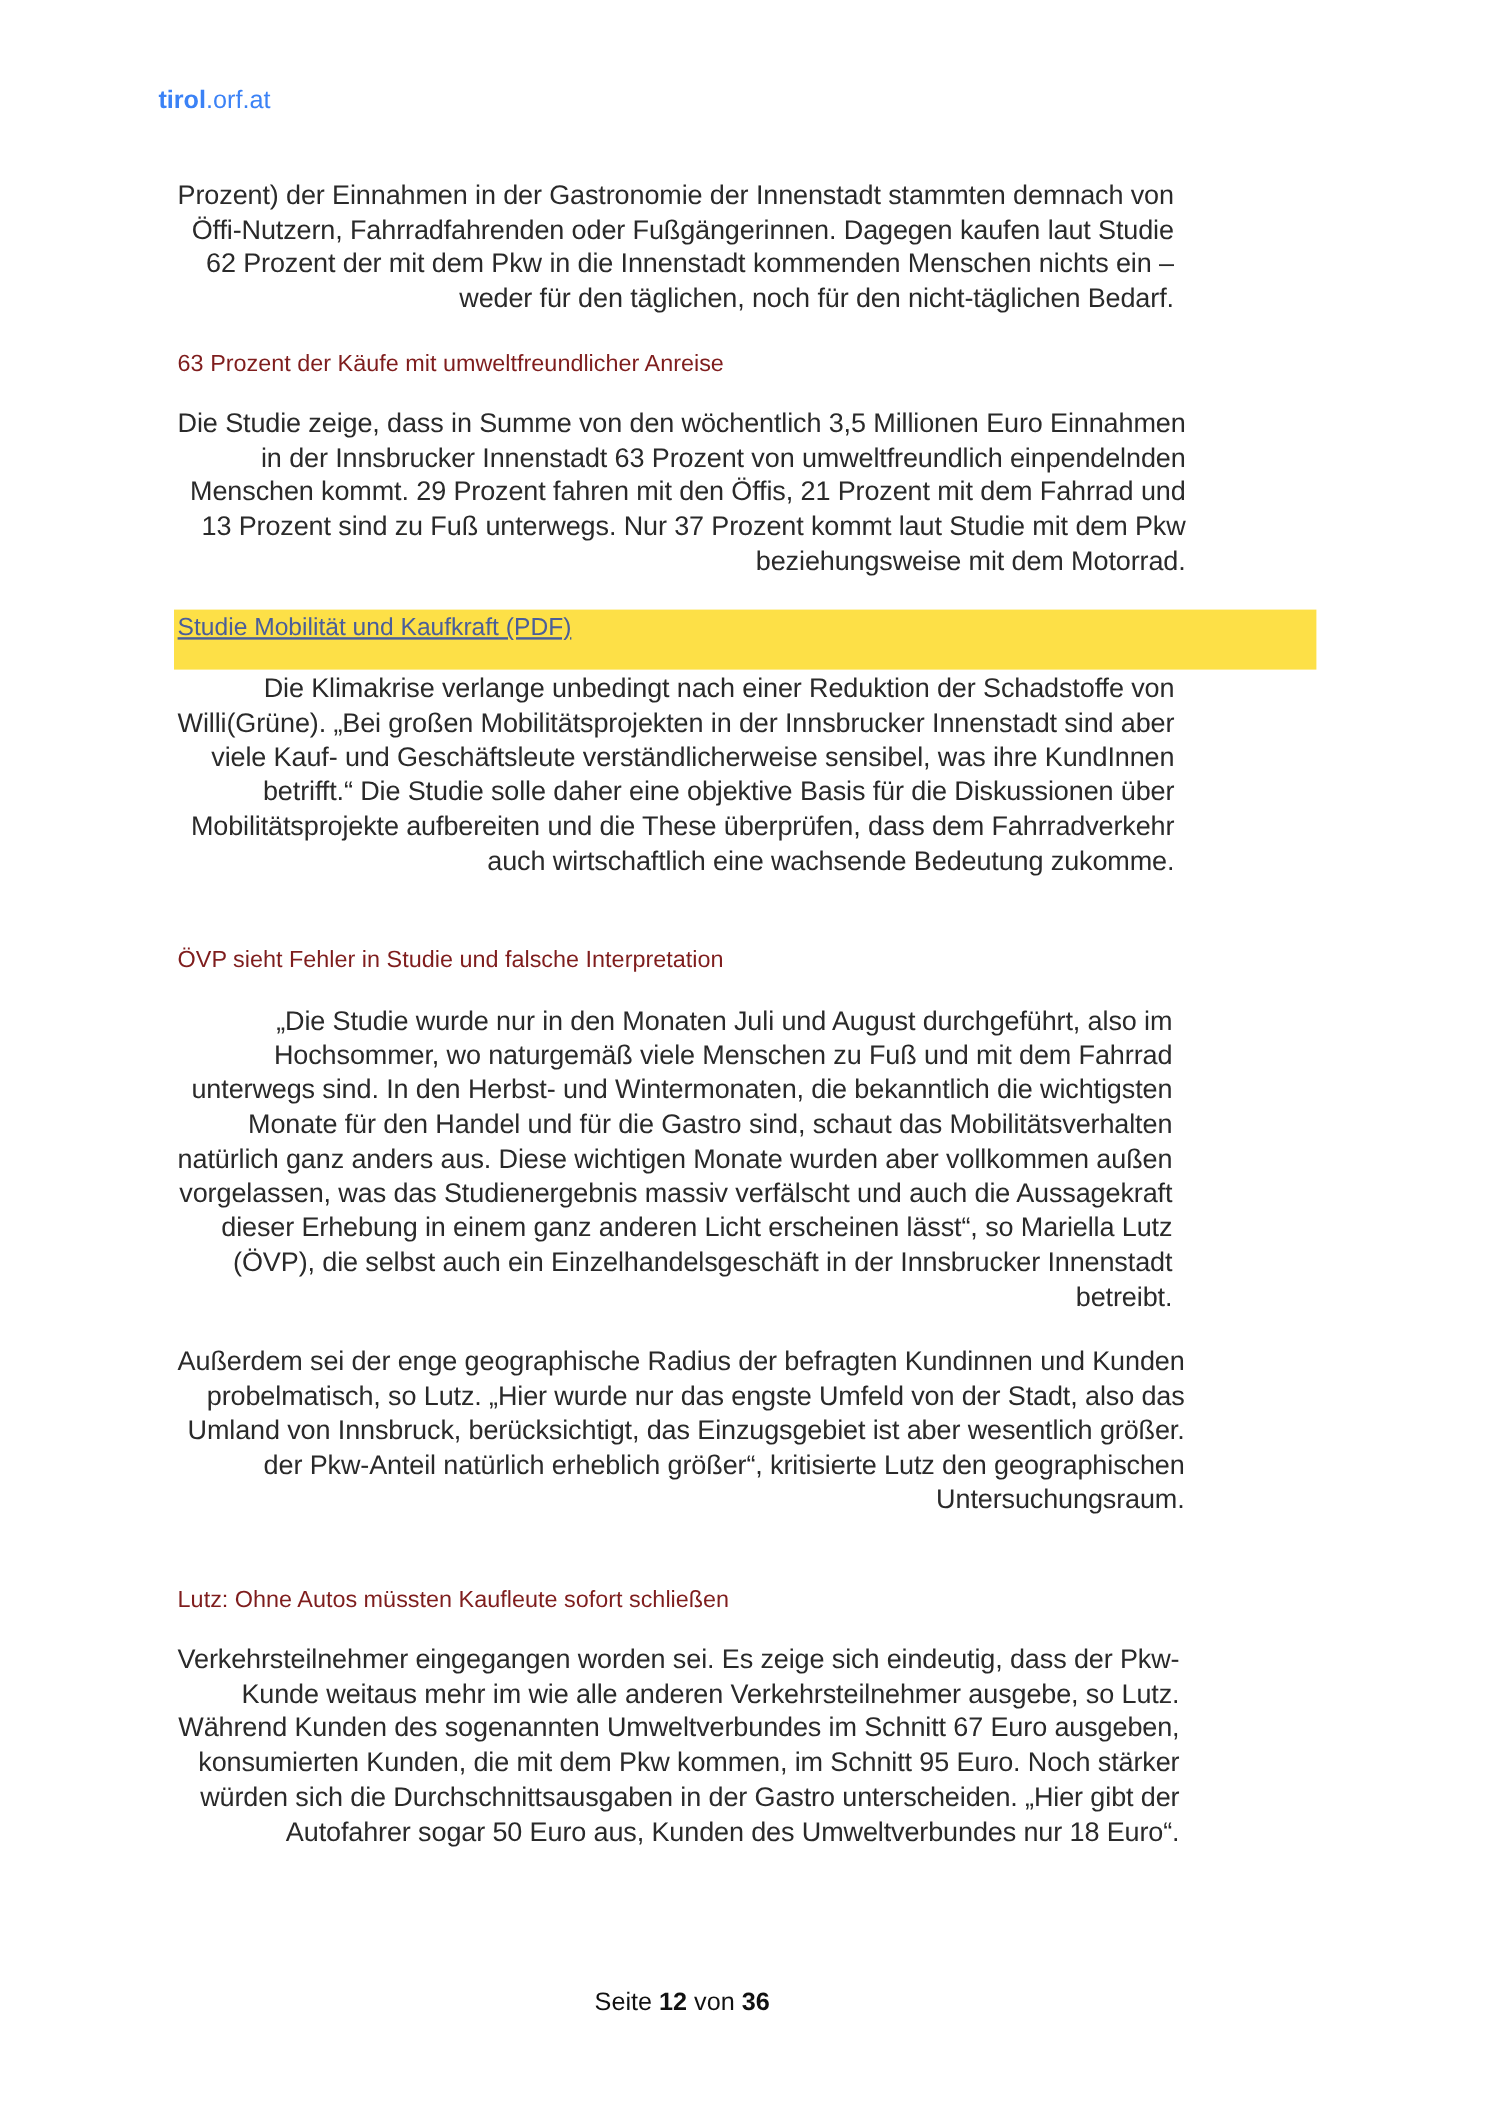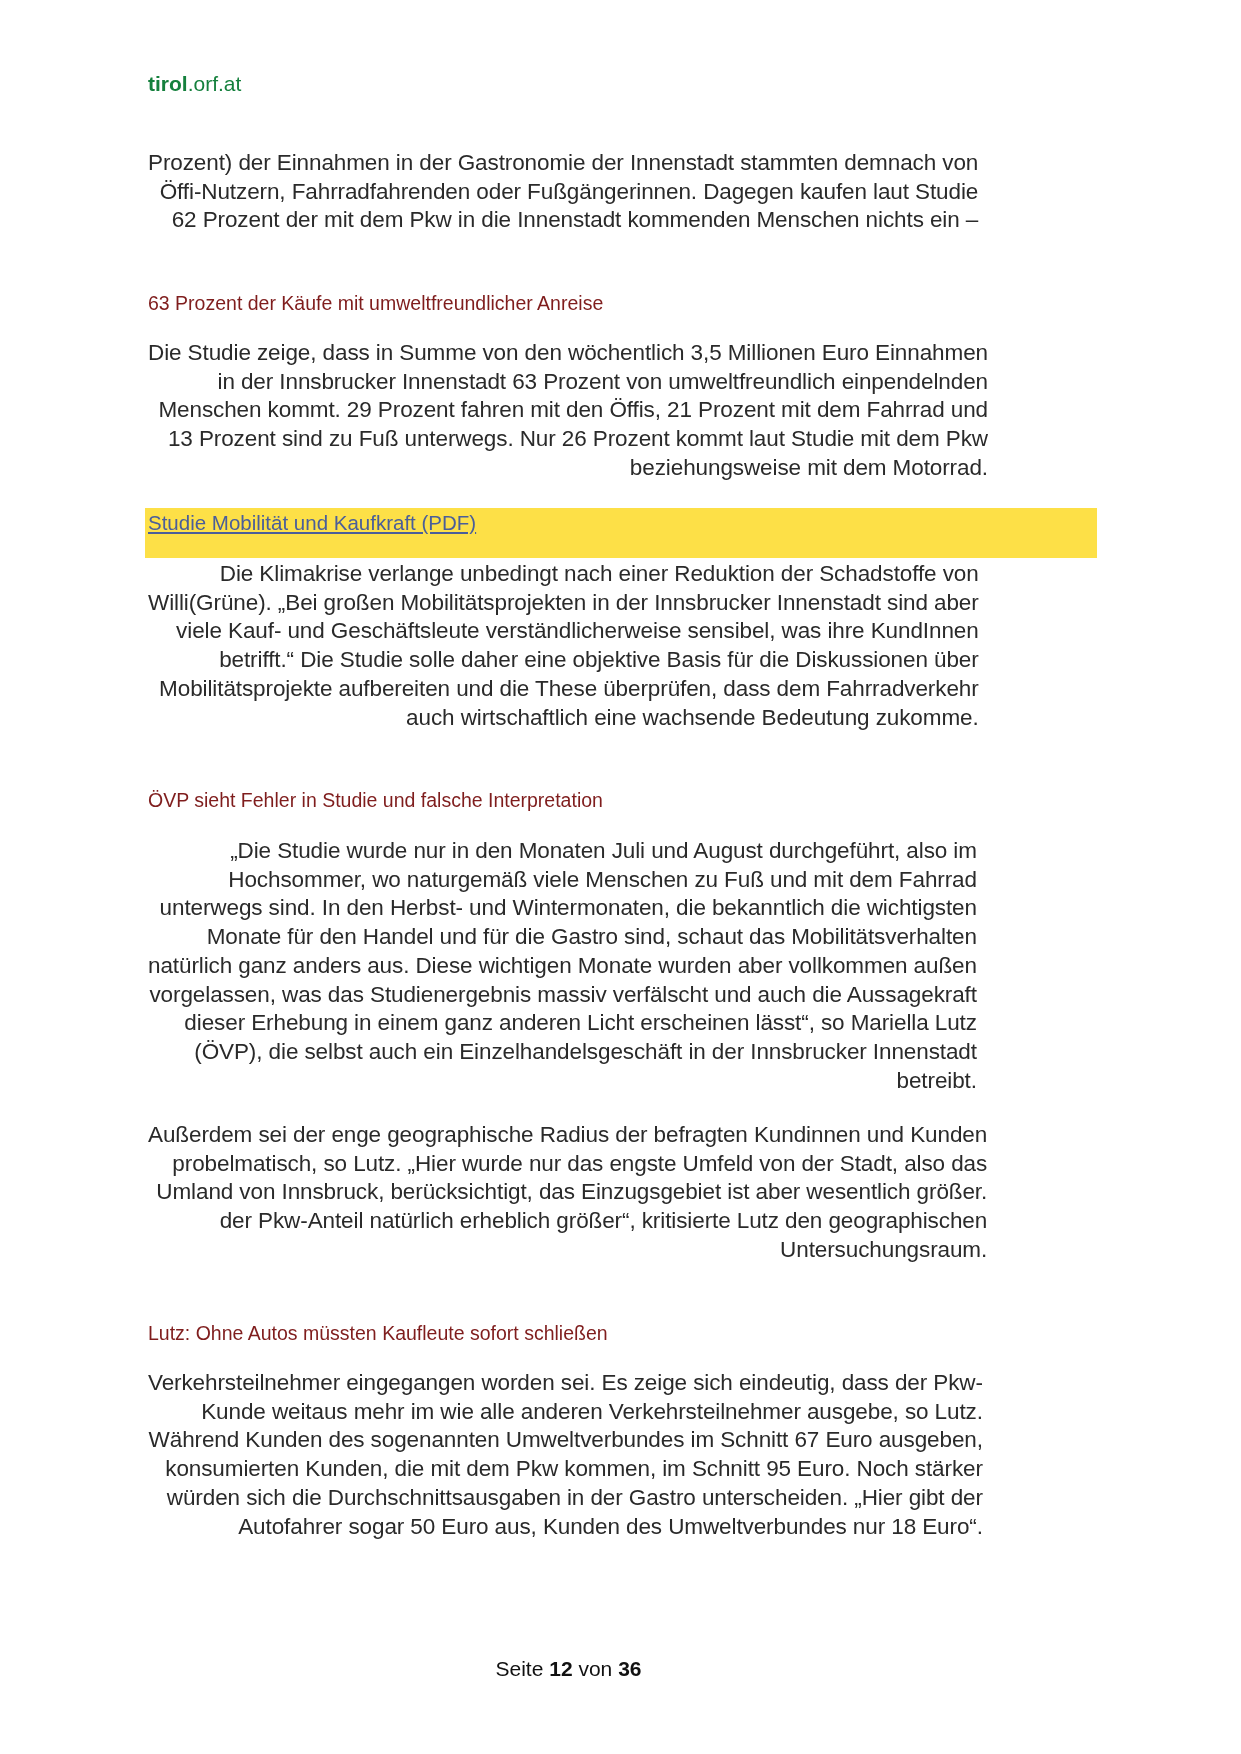--- a/index.html
+++ b/index.html
@@ -10,24 +10,24 @@
     body {
       width: 1241px;
       height: 1754px;
       position: relative;
       overflow: hidden;
       font-family: "Liberation Sans", sans-serif;
       color: #222222;
     }
     .site-header {
       position: absolute;
-      left: 148px;
+      left: 132px;
       top: 72px;
       font-size: 21px;
-      color: #15803d;
+      color: #3b82f6;
       letter-spacing: 0px;
     }
     .site-header .bold { font-weight: bold; }
     .para {
       font-size: 22.5px;
       line-height: 28.7px;
       margin: 0;
       color: #2a2a2a;
       letter-spacing: -0.1px;
       text-align: right;
@@ -74,29 +74,30 @@
 <body>
 
 <div class="site-header">
   <span class="bold">tirol</span><span>.orf.at</span>
 </div>
 
 <div class="abs para" style="top:149px;">
   <span class="line">Prozent) der Einnahmen in der Gastronomie der Innenstadt stammten demnach von</span>
   <span class="line">Öffi-Nutzern, Fahrradfahrenden oder Fußgängerinnen. Dagegen kaufen laut Studie</span>
   <span class="line">62 Prozent der mit dem Pkw in die Innenstadt kommenden Menschen nichts ein –</span>
+  <span class="line">weder für den täglichen, noch für den nicht-täglichen Bedarf.</span>
 </div>
 
 <div class="abs subhead" style="top:290px;">63 Prozent der Käufe mit umweltfreundlicher Anreise</div>
 
 <div class="abs para" style="top:339px;">
   <span class="line">Die Studie zeige, dass in Summe von den wöchentlich 3,5 Millionen Euro Einnahmen</span>
   <span class="line">in der Innsbrucker Innenstadt 63 Prozent von umweltfreundlich einpendelnden</span>
   <span class="line">Menschen kommt. 29 Prozent fahren mit den Öffis, 21 Prozent mit dem Fahrrad und</span>
-  <span class="line">13 Prozent sind zu Fuß unterwegs. Nur 26 Prozent kommt laut Studie mit dem Pkw</span>
+  <span class="line">13 Prozent sind zu Fuß unterwegs. Nur 37 Prozent kommt laut Studie mit dem Pkw</span>
   <span class="line">beziehungsweise mit dem Motorrad.</span>
 </div>
 
 <div class="link-box">
   <a href="#">Studie Mobilität und Kaufkraft (PDF)</a>
 </div>
 
 <div class="abs para" style="top:560px;">
   <span class="line">Die Klimakrise verlange unbedingt nach einer Reduktion der Schadstoffe von</span>
   <span class="line">Willi(Grüne). „Bei großen Mobilitätsprojekten in der Innsbrucker Innenstadt sind aber</span>

